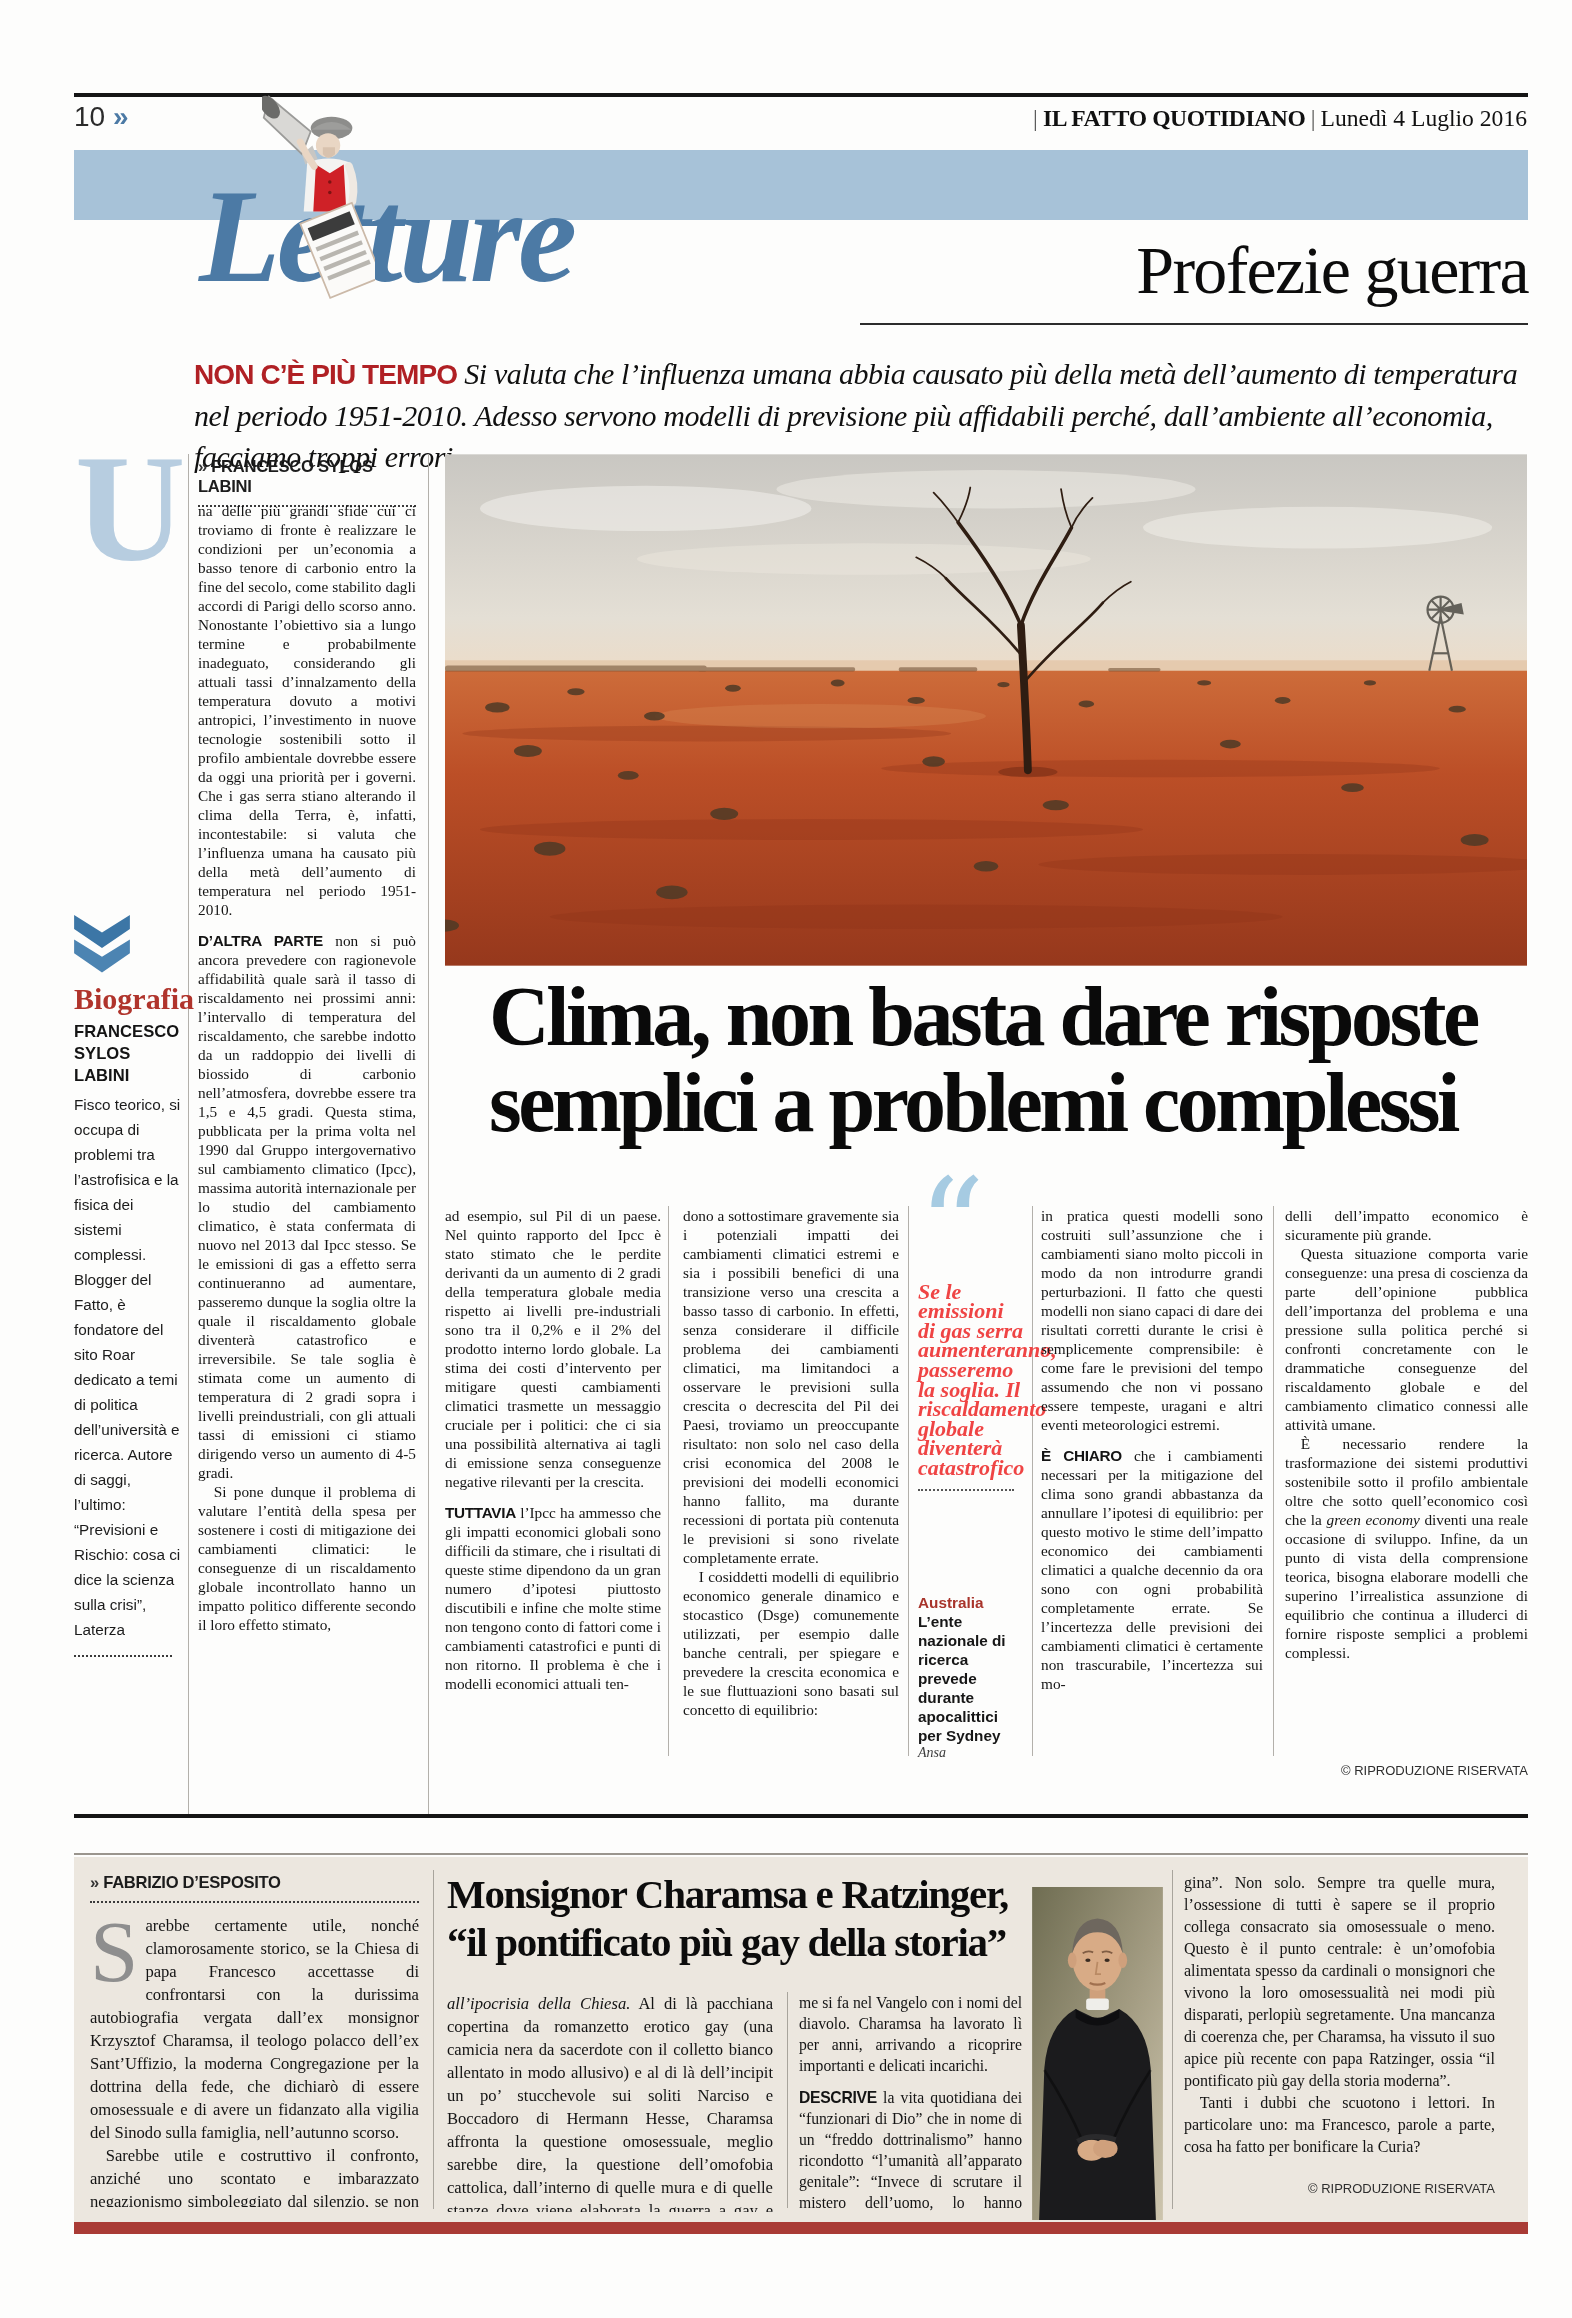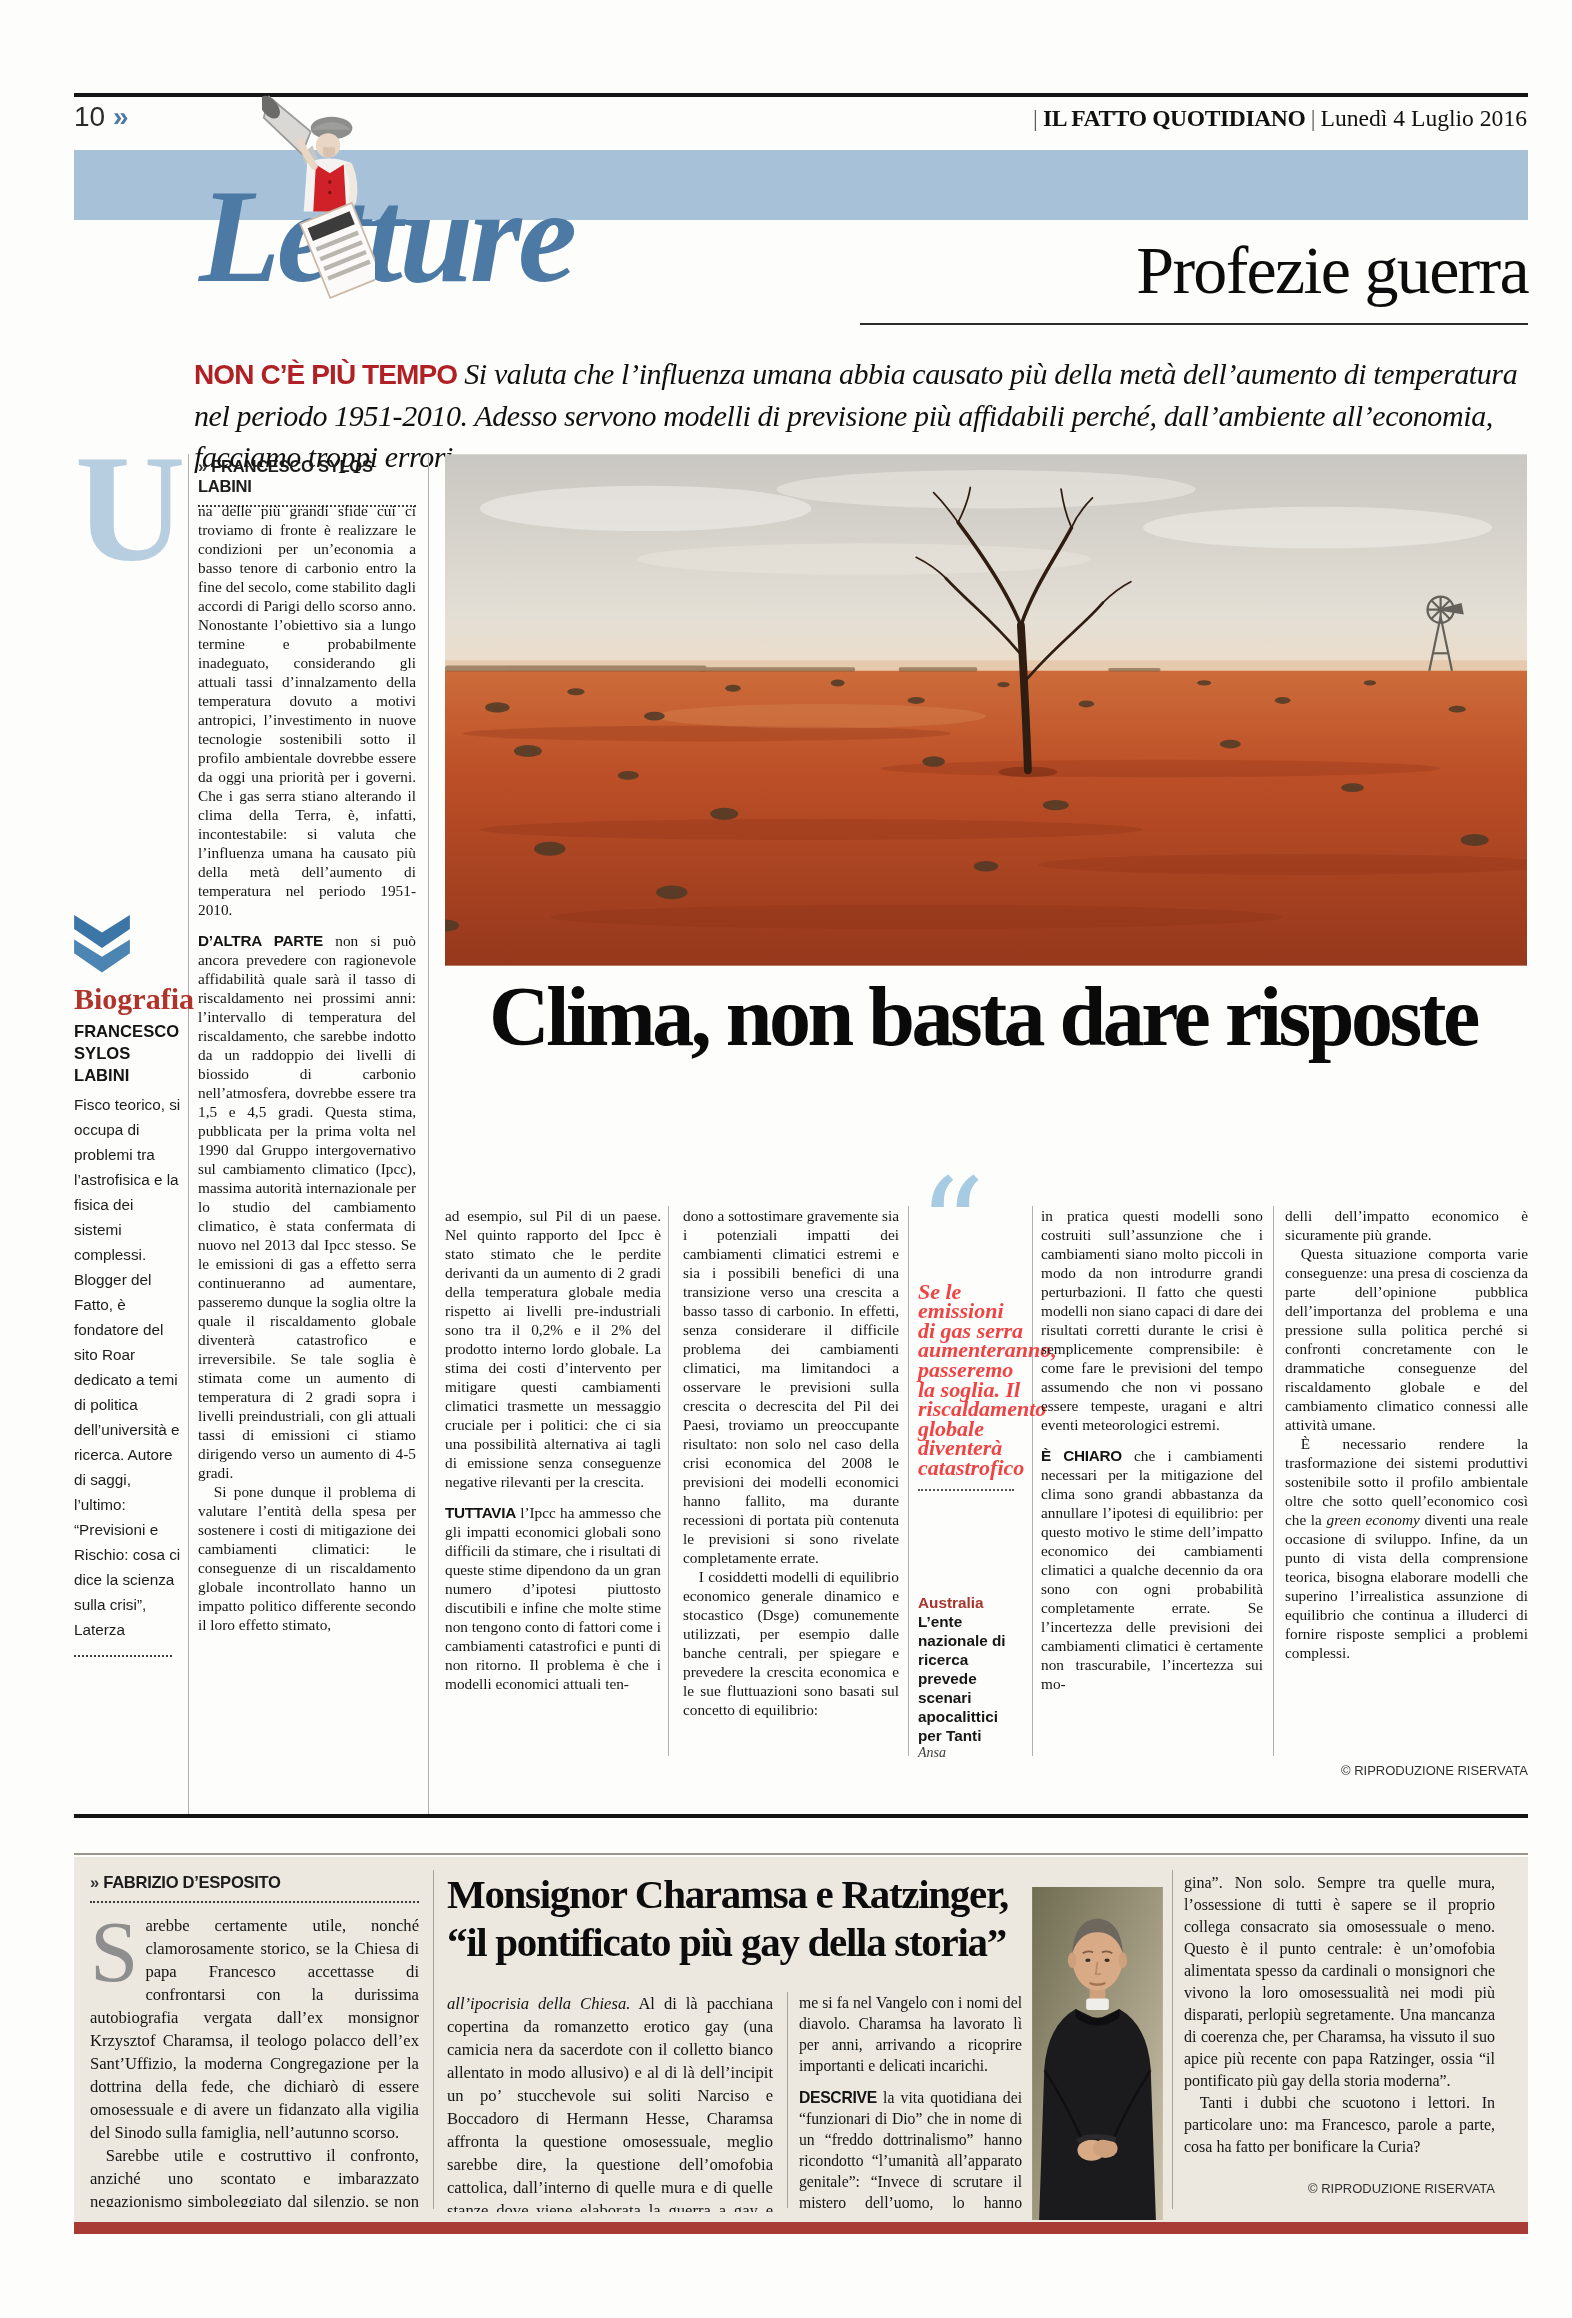--- a/index.html
+++ b/index.html
@@ -219,20 +219,21 @@
           <path d="M1132,228 L1150,228"></path>
         <circle cx="1141" cy="178" r="15"></circle>
         <path d="M1141,163 L1141,193 M1126,178 L1156,178 M1130,167 L1152,189 M1130,189 L1152,167"></path>
         <path d="M1141,178 L1166,182 L1164,172 Z" fill="#4e4c45"></path>
       </g>
     </svg>
   </div>
 
   <div class="abs head1" style="left:445px;top:974px;width:1082px;">
     <div>Clima, non basta dare risposte</div>
+    <div>semplici a problemi complessi</div>
   </div>
 
   <div class="abs rule-v" style="left:668px;top:1206px;height:550px;"></div>
   <div class="abs rule-v" style="left:908px;top:1206px;height:550px;"></div>
   <div class="abs rule-v" style="left:1032px;top:1206px;height:550px;"></div>
   <div class="abs rule-v" style="left:1273px;top:1206px;height:550px;"></div>
 
   <div class="abs col body-t" style="left:445px;top:1206px;width:216px;height:552px;">
     <p>ad esempio, sul Pil di un paese. Nel quinto rapporto del Ipcc è stato stimato che le perdite derivanti da un aumento di 2 gradi della temperatura globale media rispetto ai livelli pre-industriali sono tra il 0,2% e il 2% del prodotto interno lordo globale. La stima dei costi d’intervento per mitigare questi cambiamenti climatici trasmette un messaggio cruciale per i politici: che ci sia una possibilità alternativa ai tagli di emissione senza conseguenze negative rilevanti per la crescita.</p>
     <p style="margin-top:12.2px;"><span class="lead">TUTTAVIA</span><span> l’Ipcc ha ammesso che gli impatti economici globali sono difficili da stimare, che i risultati di queste stime dipendono da un gran numero d’ipotesi piuttosto discutibili e infine che molte stime non tengono conto di fattori come i cambiamenti catastrofici e punti di non ritorno. Il problema è che i modelli economici attuali ten-</span></p>
@@ -242,21 +243,21 @@
     <p>dono a sottostimare gravemente sia i potenziali impatti dei cambiamenti climatici estremi e sia i possibili benefici di una transizione verso una crescita a basso tasso di carbonio. In effetti, senza considerare il difficile problema dei cambiamenti climatici, ma limitandoci a osservare le previsioni sulla crescita o decrescita del Pil dei Paesi, troviamo un preoccupante risultato: non solo nel caso della crisi economica del 2008 le previsioni dei modelli economici hanno fallito, ma durante recessioni di portata più contenuta le previsioni si sono rivelate completamente errate.</p>
     <p class="ind">I cosiddetti modelli di equilibrio economico generale dinamico e stocastico (Dsge) comunemente utilizzati, per esempio dalle banche centrali, per spiegare e prevedere la crescita economica e le sue fluttuazioni sono basati sul concetto di equilibrio:</p>
   </div>
 
   <div class="abs" style="left:918px;top:1187px;width:107px;">
     <div class="qmark">“</div>
     <div class="qtext" style="margin-top:15.7px;">Se le emissioni di gas serra aumenteranno, passeremo la soglia. Il riscaldamento globale diventerà catastrofico</div>
     <div class="dots" style="width:96px;margin-top:7px;border-color:#555;"></div>
     <div style="margin-top:103px;">
       <div class="cap-title">Australia</div>
-      <div class="cap-text">L’ente nazionale di ricerca prevede scenari apocalittici per Tanti</div>
+      <div class="cap-text">L’ente nazionale di ricerca prevede durante apocalittici per Sydney</div>
       <div class="cap-credit">Ansa</div>
     </div>
   </div>
 
   <div class="abs col body-t" style="left:1041px;top:1206px;width:222px;height:552px;">
     <p>in pratica questi modelli sono costruiti sull’assunzione che i cambiamenti siano molto piccoli in modo da non introdurre grandi perturbazioni. Il fatto che questi modelli non siano capaci di dare dei risultati corretti durante le crisi è semplicemente comprensibile: è come fare le previsioni del tempo assumendo che non vi possano essere tempeste, uragani e altri eventi meteorologici estremi.</p>
     <p style="margin-top:12.2px;"><span class="lead">È CHIARO</span><span> che i cambiamenti necessari per la mitigazione del clima sono grandi abbastanza da annullare l’ipotesi di equilibrio: per questo motivo le stime dell’impatto economico dei cambiamenti climatici a qualche decennio da ora sono con ogni probabilità completamente errate. Se l’incertezza delle previsioni dei cambiamenti climatici è certamente non trascurabile, l’incertezza sui mo-</span></p>
   </div>
 
   <div class="abs col body-t" style="left:1285px;top:1206px;width:243px;height:552px;">

